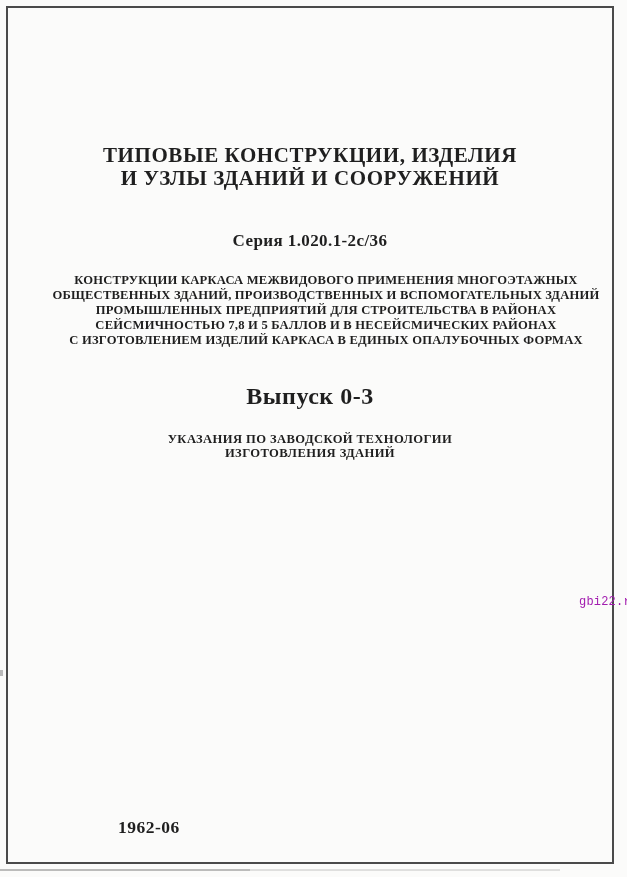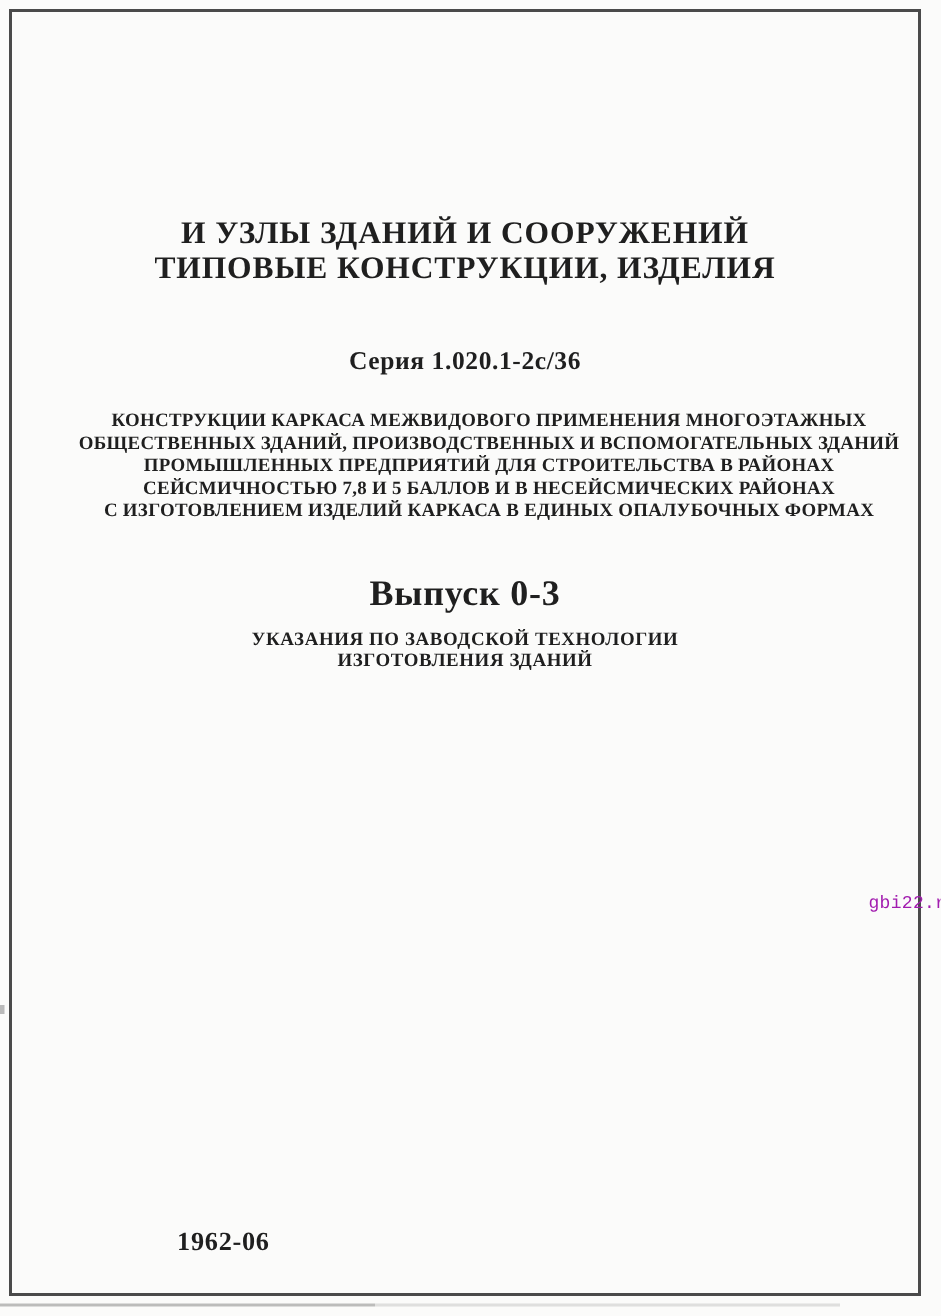--- a/index.html
+++ b/index.html
@@ -98,21 +98,21 @@
     width: 100%;
     top: 383px;
     font-size: 24px;
     font-weight: 700;
     letter-spacing: 0.5px;
   }
   .subtitle {
     position: absolute;
     left: 0;
     width: 100%;
-    top: 419px;
+    top: 432px;
     font-size: 12.6px;
     line-height: 14px;
     font-weight: 700;
     letter-spacing: 0.4px;
   }
   .subtitle span { display: block; }
   .doc-code {
     position: absolute;
     left: 112px;
     top: 817px;
@@ -139,22 +139,22 @@
 <div class="scan">
 
   <div class="frame"></div>
   <div class="smudge-a"></div>
   <div class="smudge-b"></div>
   <div class="speck"></div>
 
   <div class="content">
 
     <h1 class="doc-title">
+      <span>ТИПОВЫЕ КОНСТРУКЦИИ, ИЗДЕЛИЯ</span>
       <span>И УЗЛЫ ЗДАНИЙ И СООРУЖЕНИЙ</span>
-      <span>ТИПОВЫЕ КОНСТРУКЦИИ, ИЗДЕЛИЯ</span>
     </h1>
 
     <div class="series">Серия 1.020.1-2с/36</div>
 
     <div class="description">
       <span>КОНСТРУКЦИИ КАРКАСА МЕЖВИДОВОГО ПРИМЕНЕНИЯ МНОГОЭТАЖНЫХ</span>
       <span>ОБЩЕСТВЕННЫХ ЗДАНИЙ, ПРОИЗВОДСТВЕННЫХ И ВСПОМОГАТЕЛЬНЫХ ЗДАНИЙ</span>
       <span>ПРОМЫШЛЕННЫХ ПРЕДПРИЯТИЙ ДЛЯ СТРОИТЕЛЬСТВА В РАЙОНАХ</span>
       <span>СЕЙСМИЧНОСТЬЮ 7,8 И 5 БАЛЛОВ И В НЕСЕЙСМИЧЕСКИХ РАЙОНАХ</span>
       <span>С ИЗГОТОВЛЕНИЕМ ИЗДЕЛИЙ КАРКАСА В ЕДИНЫХ ОПАЛУБОЧНЫХ ФОРМАХ</span>

